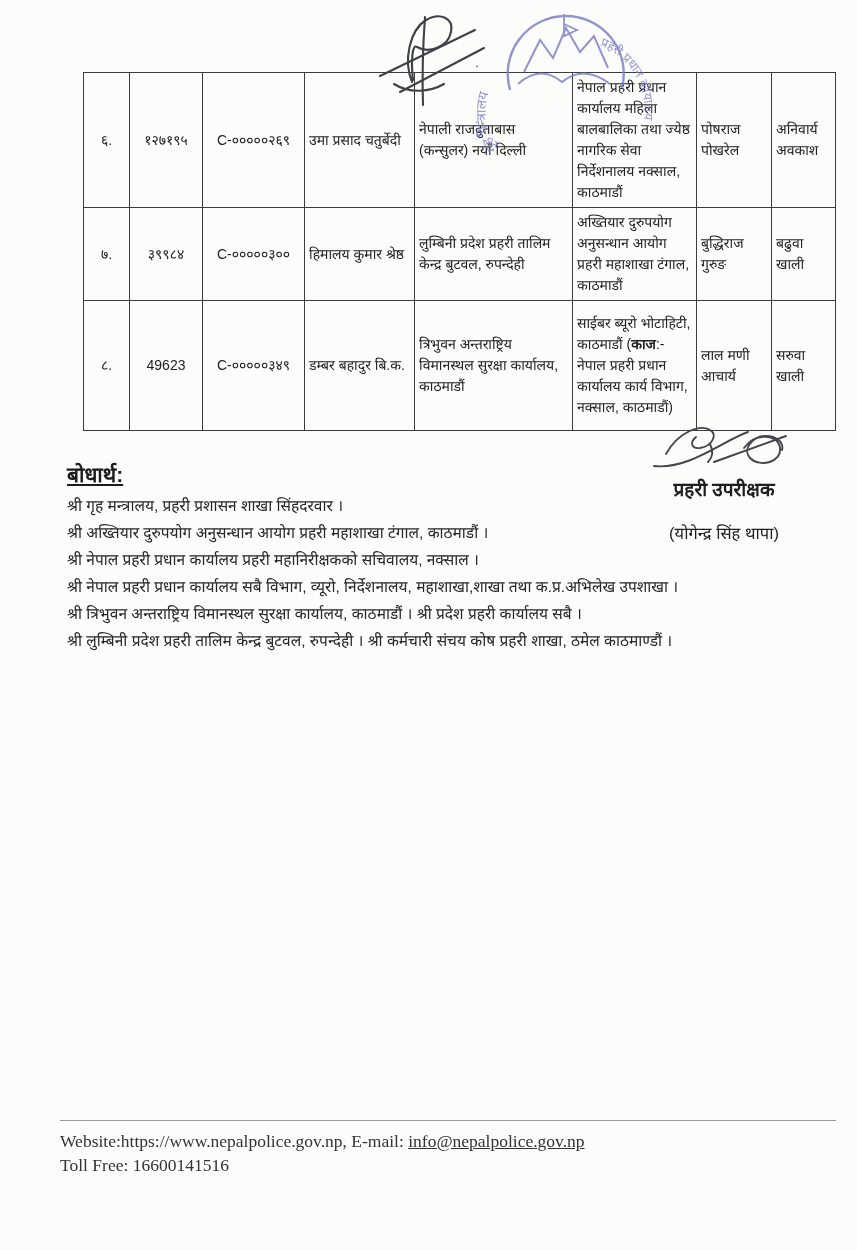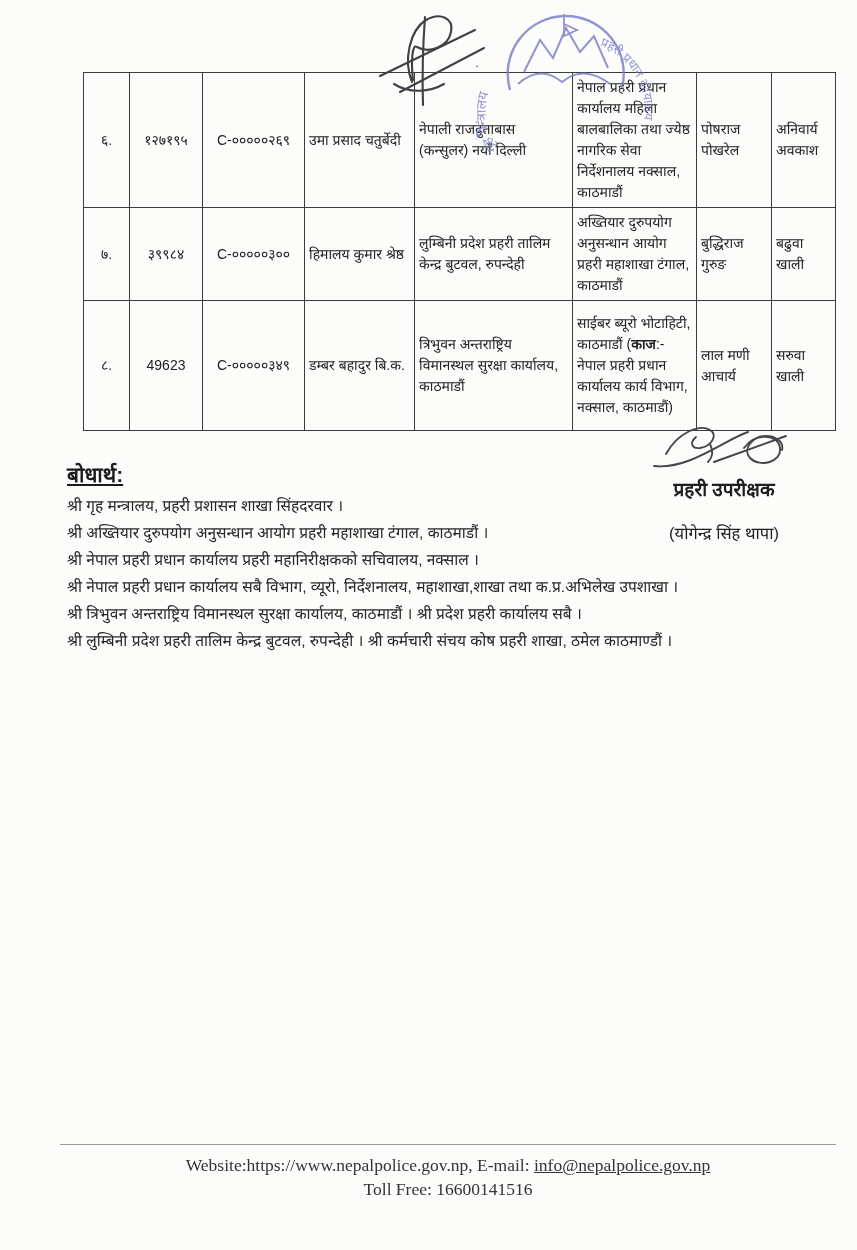--- a/index.html
+++ b/index.html
@@ -30,21 +30,21 @@
     font-size:21px; font-weight:bold; text-decoration:underline;
     margin-bottom:4px; color:#1c1c1c;
   }
   .bodhartha .line { font-size:15.5px; line-height:27px; color:#262626; white-space:nowrap; }
   
   .sign-block { position:absolute; left:634px; top:418px; width:180px; text-align:center; z-index:3; }
   .sig-bottom { width:160px; height:62px; display:block; margin:0 auto -4px auto; }
   .sign-title { font-size:19px; font-weight:600; color:#1e1e1e; }
   .sign-name  { font-size:16.5px; color:#1e1e1e; margin-top:19px; }
   
-  .footer { position:absolute; left:60px; top:1144px; width:776px; text-align:center; z-index:2; }
+  .footer { position:absolute; left:60px; top:1120px; width:776px; z-index:2; }
   .footer .rule { border:0; border-top:1.5px solid #9a9a9a; margin-bottom:8px; }
   .footer .fl { font-family:"Liberation Serif", serif; font-size:17.5px; color:#333; line-height:24px; }
   .footer .email { text-decoration:underline; color:#333; }
 </style>
 </head>
 <body>
 
 <div class="page">
 
   <svg class="sig-top" viewBox="0 0 118 108">

